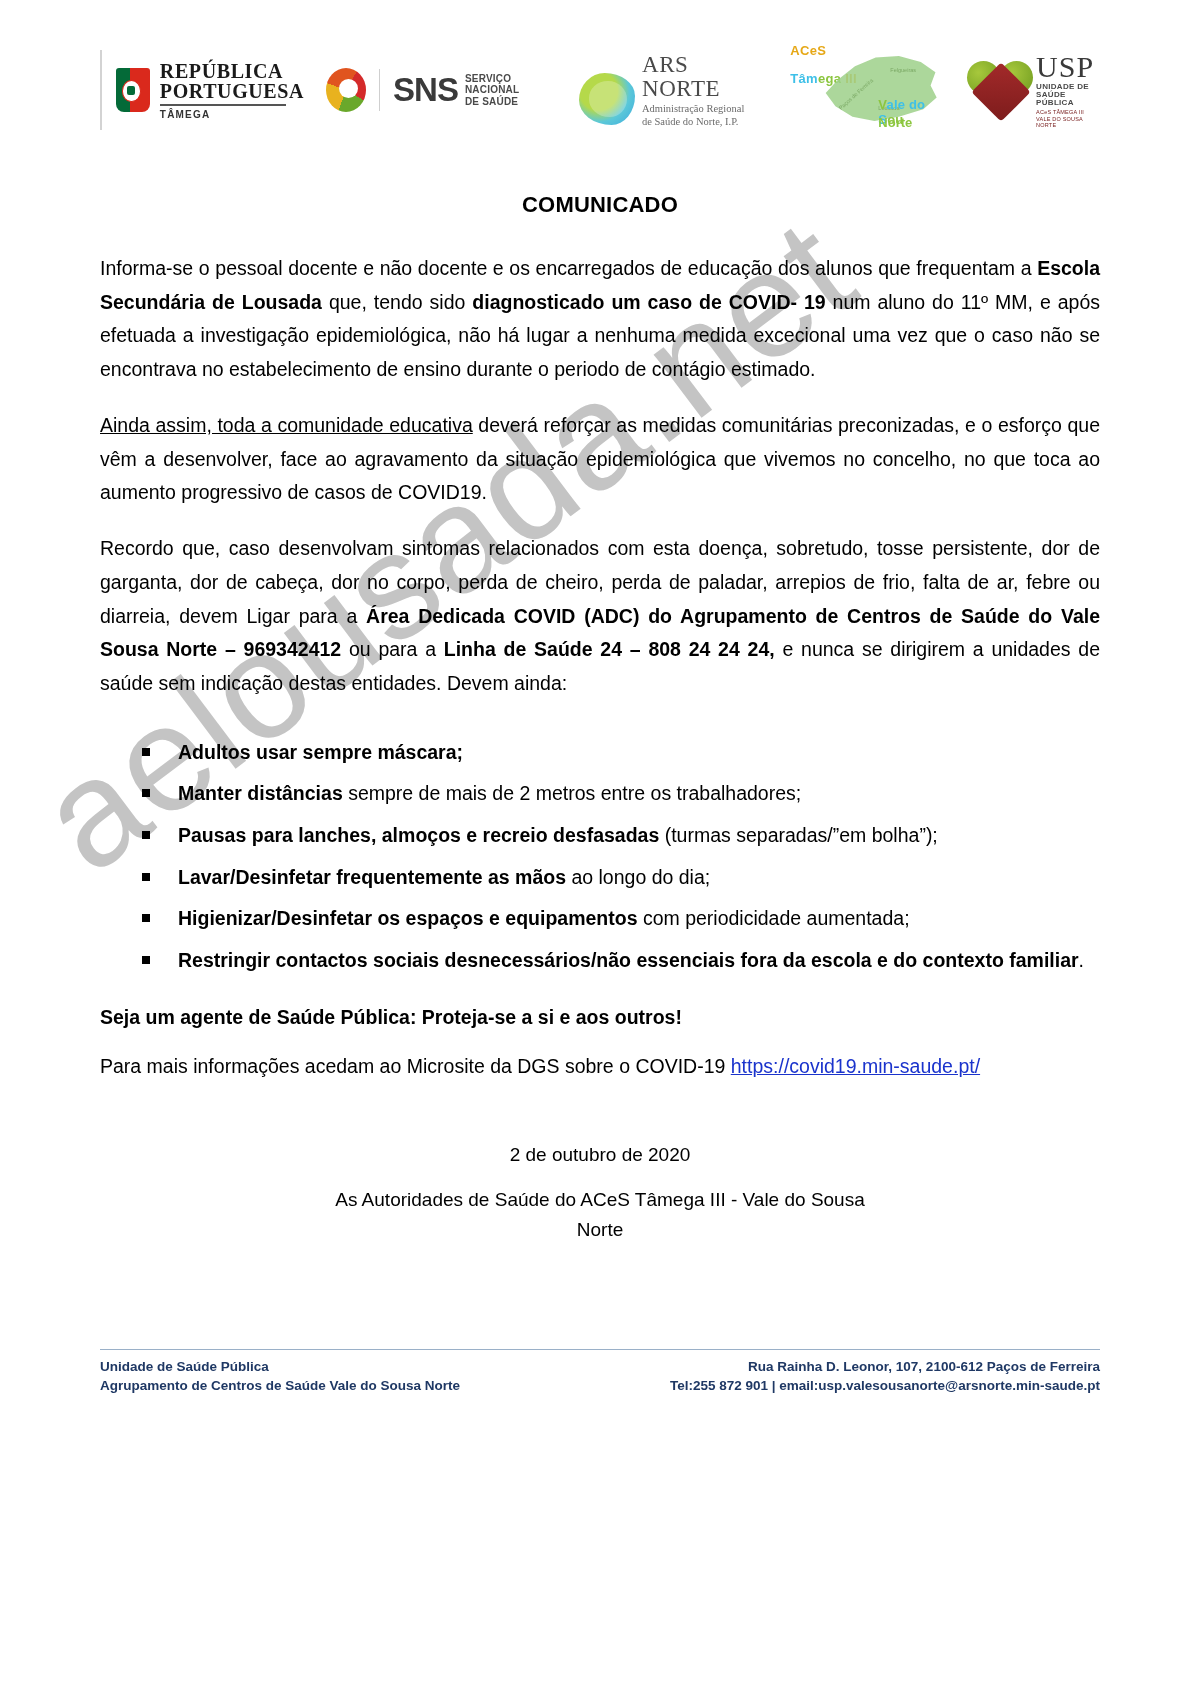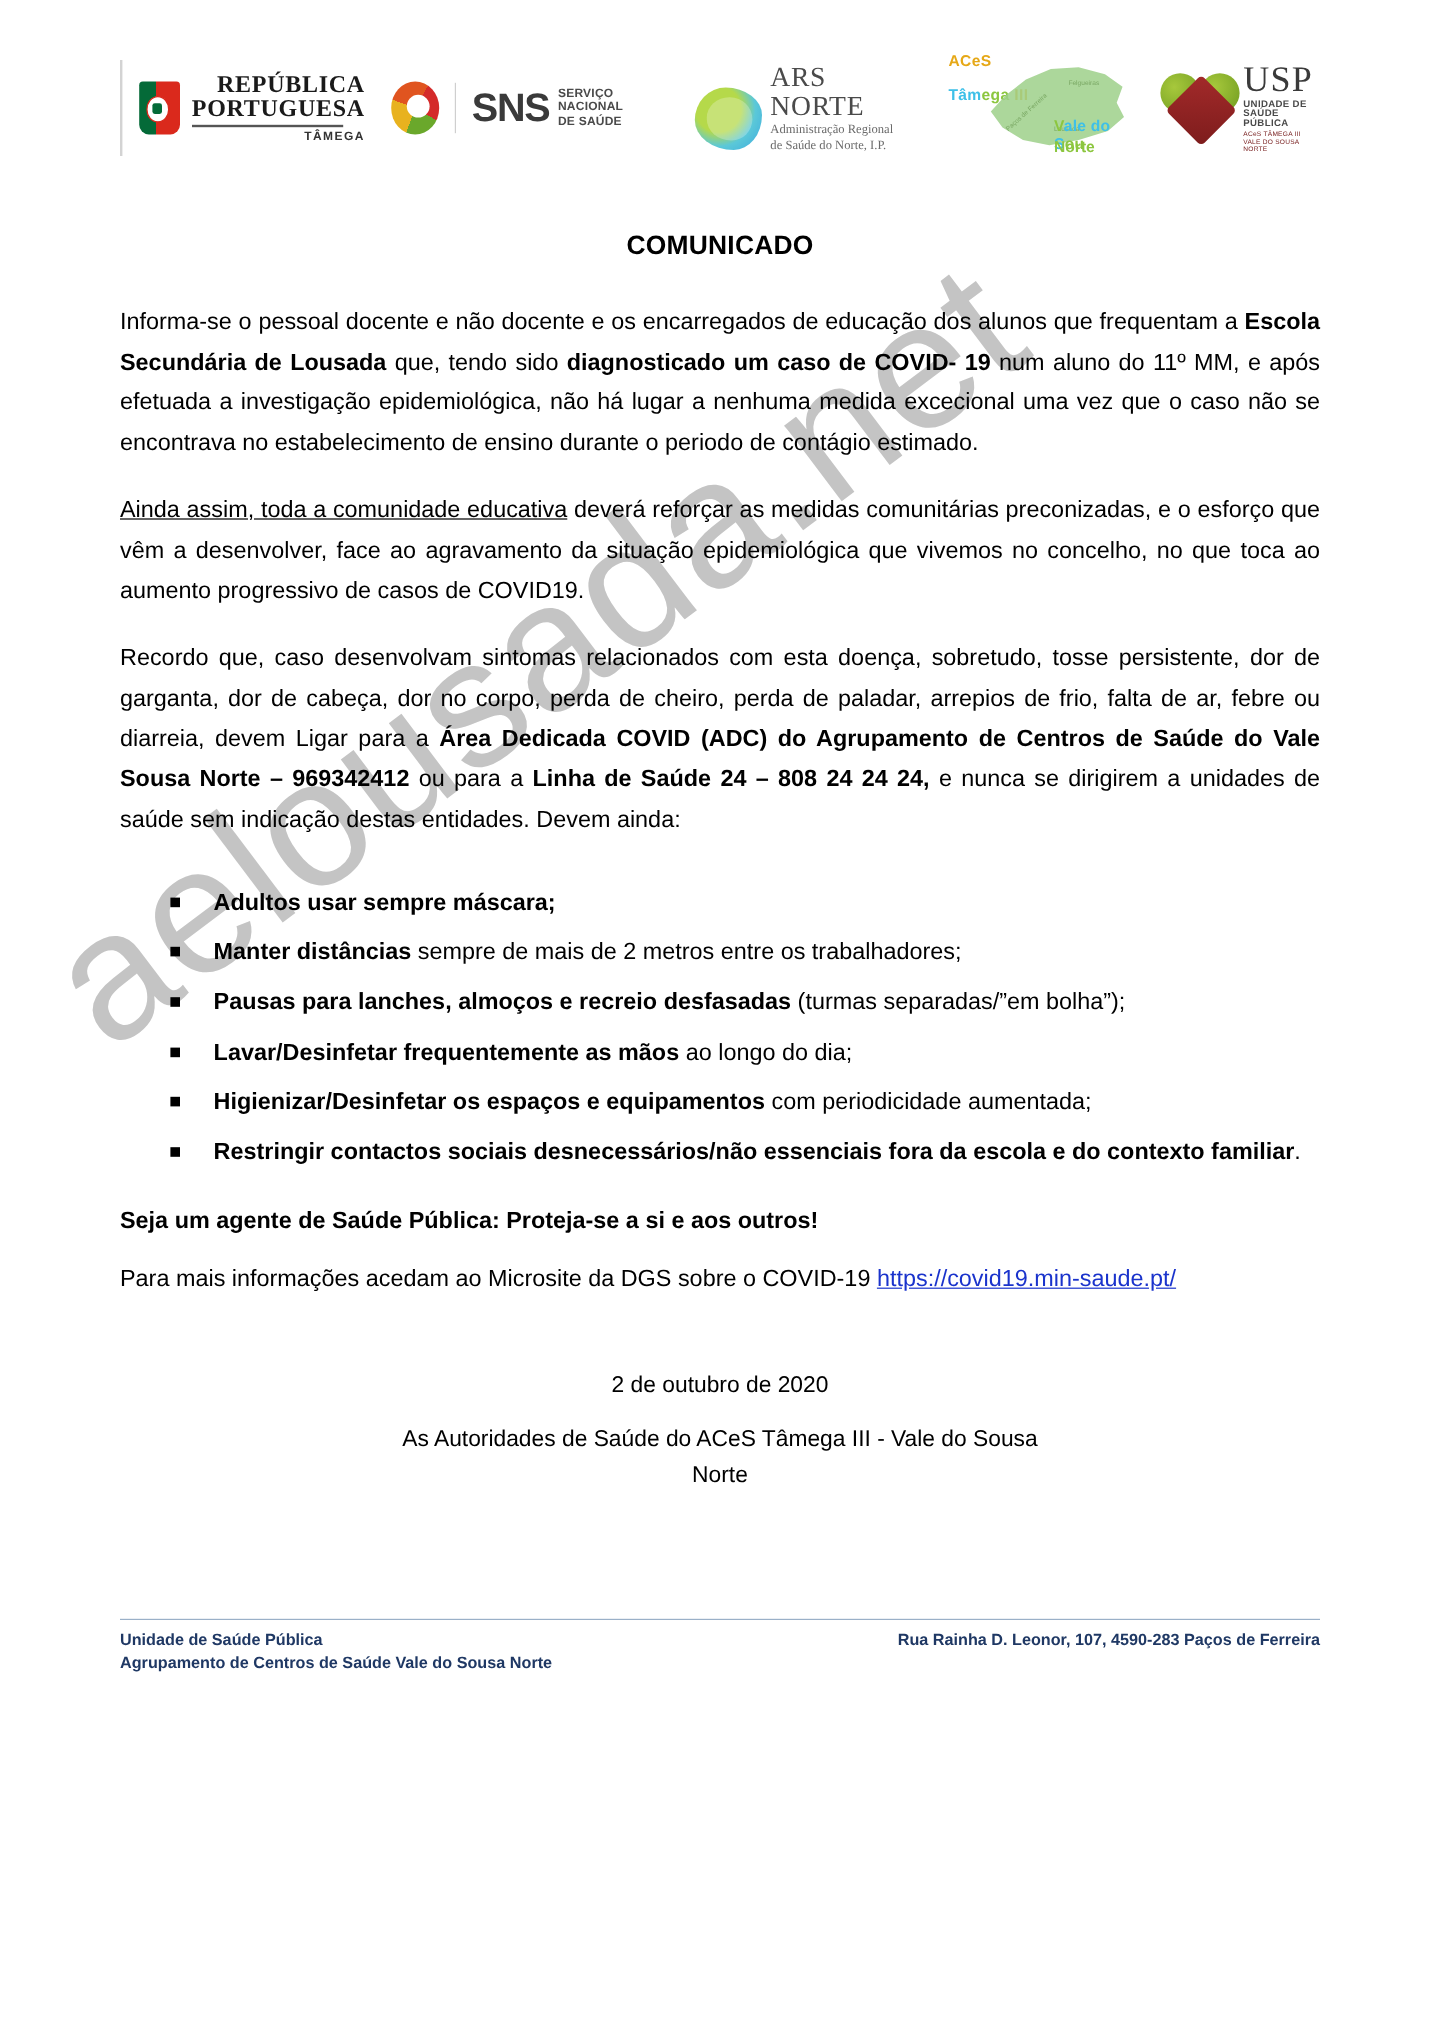--- a/index.html
+++ b/index.html
@@ -66,21 +66,20 @@
     width: 2px;
     height: 80px;
     background: #d3d3d3;
     margin-right: 14px;
   }
   
   .rp {
     display: flex;
     align-items: center;
     gap: 10px;
-    text-align: right;
   }
   .rp-shield {
     width: 34px;
     height: 44px;
     position: relative;
   }
   .rp-shield .grn {
     position: absolute; left: 0; top: 0;
     width: 14px; height: 44px;
     background: #046A38;
@@ -493,18 +492,19 @@
   </div>
 
   <div class="footer">
     <div class="rule"></div>
     <div class="footer-cols">
       <div class="footer-left">
         <div>Unidade de Saúde Pública</div>
         <div>Agrupamento de Centros de Saúde Vale do Sousa Norte</div>
       </div>
       <div class="footer-right">
-        <div>Rua Rainha D. Leonor, 107, 4590-283 Paços de Ferreira</div>
+        <div>Rua Rainha D. Leonor, 107, 2100-612 Paços de Ferreira</div>
+        <div>Tel:255 872 901 | email:usp.valesousanorte@arsnorte.min-saude.pt</div>
       </div>
     </div>
   </div>
 
 </div>
 
 </body></html>

